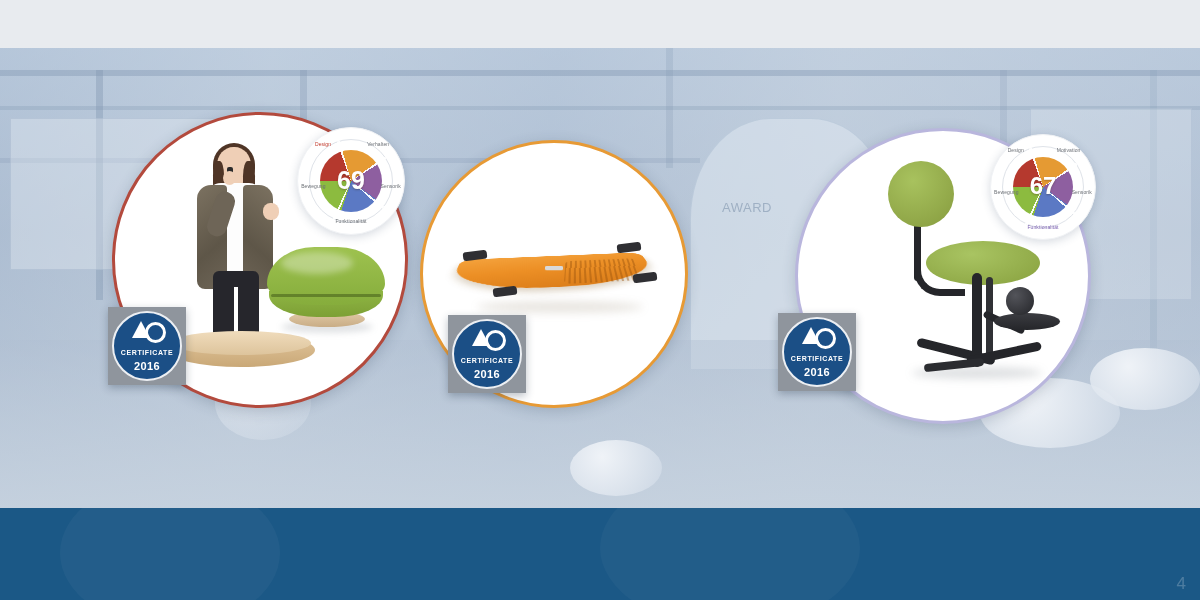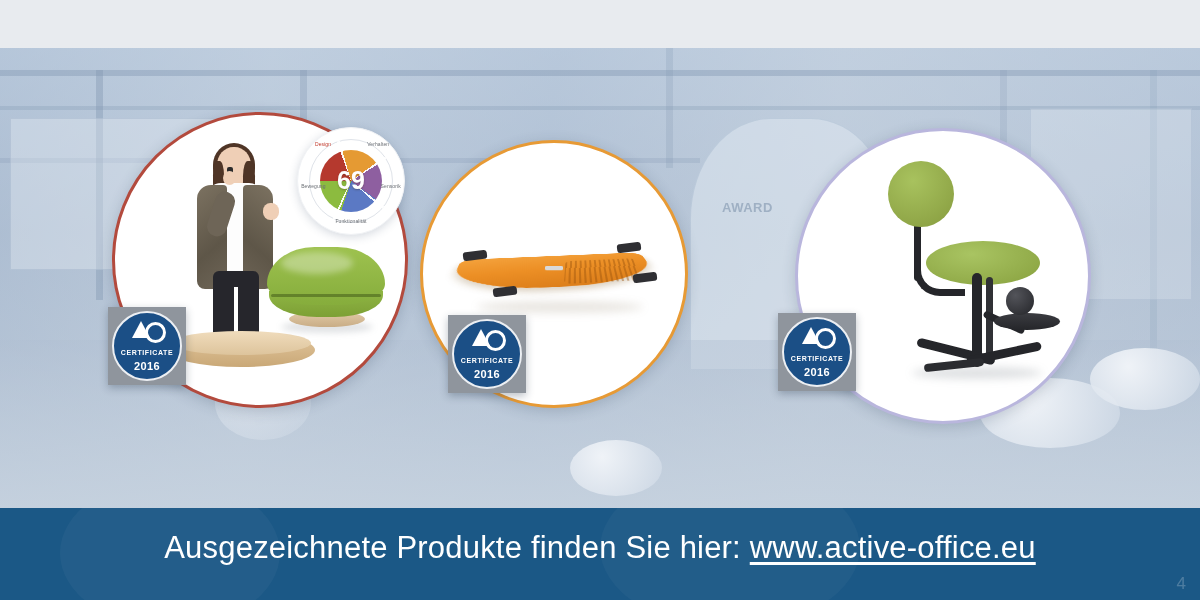--- a/index.html
+++ b/index.html
@@ -32,21 +32,21 @@
   .bgphoto .beam.v{width:7px;}
   .bgphoto .beam.h{height:6px;}
   .bgphoto .pane{position:absolute;background:rgba(236,241,246,.35);
     border:1px solid rgba(150,170,194,.35);}
   .bgphoto .blob{position:absolute;border-radius:50%;
     background:radial-gradient(circle at 35% 30%,rgba(242,245,249,.95),rgba(205,216,229,.75));}
   .bgphoto .floor{position:absolute;left:0;bottom:0;width:100%;height:170px;
     background:linear-gradient(180deg,rgba(176,191,210,.4),rgba(198,210,223,.85));}
   .bgphoto .booth{position:absolute;background:rgba(222,231,240,.55);
     border:1px solid rgba(160,180,202,.4);}
-  .booth-label{position:absolute;color:rgba(120,142,168,.55);font-weight:bold;letter-spacing:.5px;text-align:right;}
+  .booth-label{position:absolute;color:rgba(120,142,168,.55);font-weight:normal;letter-spacing:.5px;text-align:right;}
 
   
   .pcircle{position:absolute;border-radius:50%;background:#fff;overflow:hidden;}
   .pc1{left:112px;top:112px;width:290px;height:290px;border:3px solid #b34a3d;
        box-shadow:0 3px 14px rgba(40,60,85,.22);}
   .pc2{left:420px;top:140px;width:262px;height:262px;border:3px solid #e79a35;
        box-shadow:0 3px 14px rgba(40,60,85,.2);}
   .pc3{left:795px;top:128px;width:290px;height:290px;border:3px solid #b9b6dd;
        box-shadow:0 3px 14px rgba(40,60,85,.2);}
 
@@ -299,20 +299,31 @@
         </div>
       <div class="score s1">69</div>
       <div class="blab lab-tl hi-red">Design</div>
       <div class="blab lab-tr">Verhalten</div>
       <div class="blab lab-r">Sensorik</div>
       <div class="blab lab-b">Funktionalität</div>
       <div class="blab lab-l">Bewegung</div>
     </div>
 
 
+    <div class="badge b3" style="top:86px;">
+      <div class="donut d3">
+          <div class="hole"></div>
+        </div>
+      <div class="score s3">67</div>
+      <div class="blab lab-tl">Design</div>
+      <div class="blab lab-tr">Motivation</div>
+      <div class="blab lab-r">Sensorik</div>
+      <div class="blab lab-b hi-pu">Funktionalität</div>
+      <div class="blab lab-l">Bewegung</div>
+    </div>
 
     <div class="seal sl1" style="top:259px;">
       <div class="ring"></div>
       <div class="ao">
           <div class="tri"></div>
           <div class="ring2"></div>
         </div>
       <div class="ct">CERTIFICATE</div>
       <div class="yr">2016</div>
     </div>
@@ -332,17 +343,16 @@
           <div class="ring2"></div>
         </div>
       <div class="ct">CERTIFICATE</div>
       <div class="yr">2016</div>
     </div>
   </div>
 
   <div class="footer">
     <div class="ghost"></div>
     <div class="ghost2"></div>
-    <div class="ftext"><span>Ausgezeichnete Produkte finden Sie hier: </span><span class="url">www.active-office.eu</span></div>
     <div class="pagenum">4</div>
   </div>
 
 </div>
 
 </body></html>

